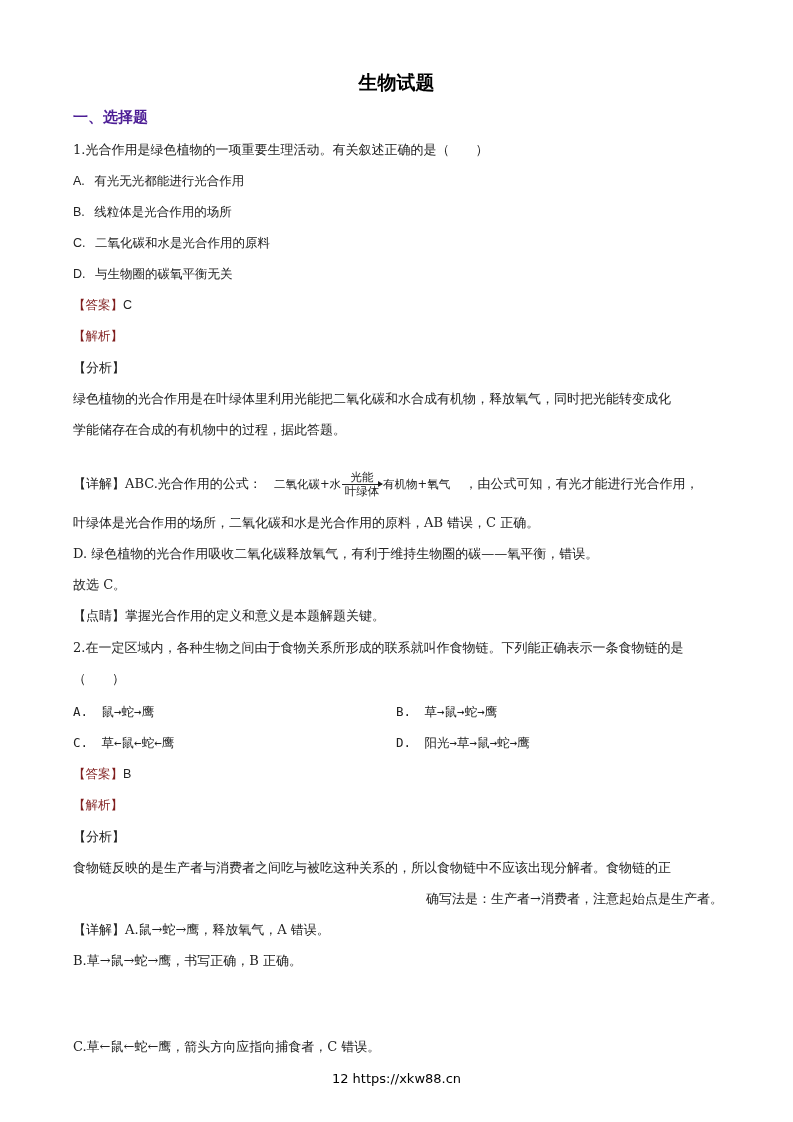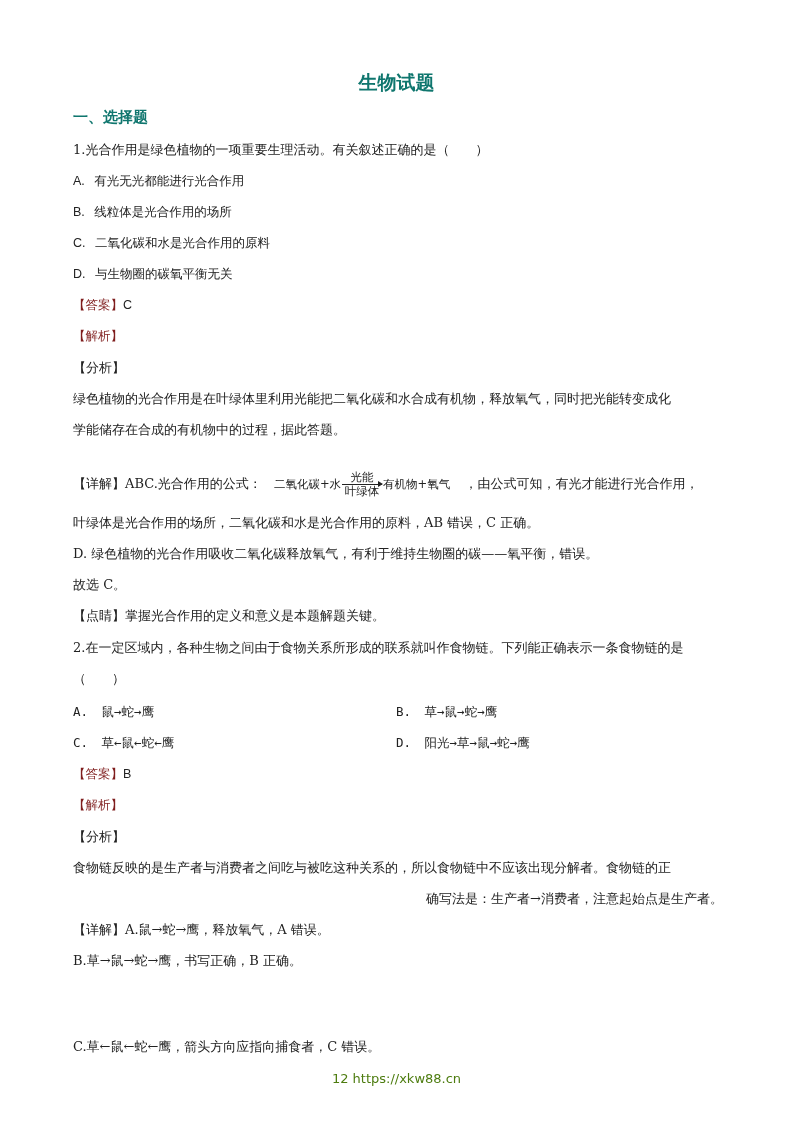--- a/index.html
+++ b/index.html
@@ -5,27 +5,27 @@
     html, body { margin: 0; padding: 0; background: #ffffff; }
     body {
       width: 793px; height: 1122px; position: relative; overflow: hidden;
       font-family: "DejaVu Serif", "Liberation Serif", serif;
       color: #1a1a1a;
     }
     .title {
       position: absolute; left: 0; right: 0; top: 70px;
       text-align: center; font-size: 19px; font-weight: bold;
       font-family: "DejaVu Sans", "Liberation Sans", sans-serif;
-      color: #0f766e;
+      color: #000000;
     }
     .section {
       position: absolute; left: 73px; top: 108px;
       font-size: 15px; font-weight: bold;
       font-family: "DejaVu Sans", "Liberation Sans", sans-serif;
-      color: #0f766e;
+      color: #4c1d95;
     }
     .line {
       position: absolute; left: 73px; width: 650px;
       font-size: 13px; line-height: 18px; white-space: nowrap;
       color: #222;
     }
     .sans { font-family: Liberation Sans, sans-serif; font-size: 12.5px; }
     .mono { font-family: "DejaVu Sans Mono", "Liberation Mono", monospace; font-size: 12.5px; }
     .blue { color: #7f1d1d; }
     .opt-right { position: absolute; left: 396px; }
@@ -40,21 +40,21 @@
     }
     .arrow-frac .top { display: block; font-size: 11.5px; }
     .arrow-frac .bar { display: block; height: 0; border-top: 1px solid #222; width: 40px; position: relative; }
     .arrow-frac .bar::after {
       content: ""; position: absolute; right: -1px; top: -4px;
       border-left: 5px solid #222; border-top: 3.5px solid transparent; border-bottom: 3.5px solid transparent;
     }
     .arrow-frac .bot { display: block; font-size: 11.5px; }
     .footer {
       position: absolute; left: 0; right: 0; top: 1071px; text-align: center;
-      font-family: "DejaVu Sans", "Liberation Sans", sans-serif; font-size: 13px; color: #4d7c0f;
+      font-family: "DejaVu Sans", "Liberation Sans", sans-serif; font-size: 13px; color: #000000;
     }
   </style>
 </head>
 <body>
 
 <div class="title">生物试题</div>
 <div class="section">一、选择题</div>
 
 <div class="line" style="top:141px;">1.光合作用是绿色植物的一项重要生理活动。有关叙述正确的是（　　）</div>
 

